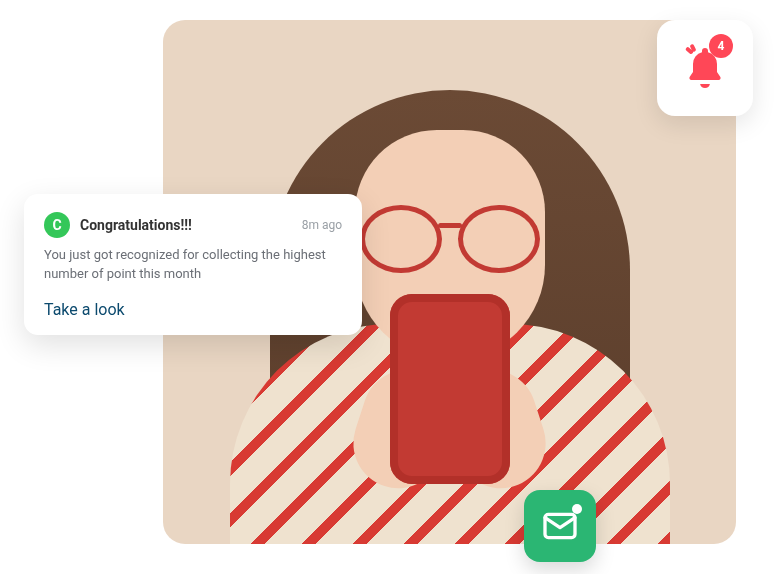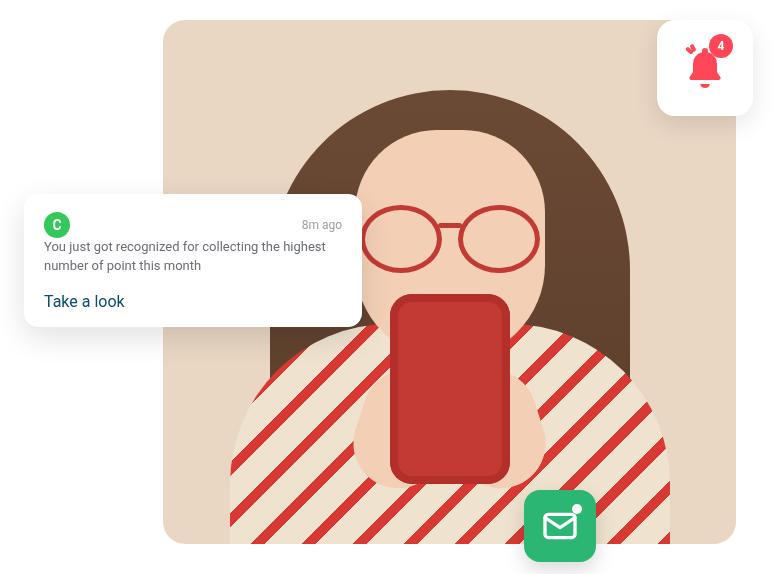--- a/index.html
+++ b/index.html
@@ -23,21 +23,21 @@
   .bell-card{position:absolute;right:24px;top:20px;width:96px;height:96px;border-radius:18px;background:#fff;box-shadow:0 8px 24px rgba(0,0,0,.10);display:flex;align-items:center;justify-content:center}
   .bell-badge{position:absolute;top:14px;right:20px;width:24px;height:24px;border-radius:50%;background:#ff4757;color:#fff;font-size:12px;font-weight:700;display:flex;align-items:center;justify-content:center}
 
   
   .msg-card{position:absolute;left:24px;top:194px;width:338px;background:#fff;border-radius:14px;box-shadow:0 10px 30px rgba(0,0,0,.12);padding:18px 20px 16px 20px;box-sizing:border-box}
   .msg-head{display:flex;align-items:center;gap:10px}
   .avatar{width:26px;height:26px;border-radius:50%;background:#34c759;color:#fff;font-weight:700;display:flex;align-items:center;justify-content:center;font-size:14px}
   .title{font-weight:700;color:#333;font-size:14px}
   .time{margin-left:auto;color:#9aa0a6;font-size:12px}
   .greet{margin-top:12px;font-weight:800;color:#1d1d1f;font-size:18px}
-  .body{color:#6b6f76;font-size:13px;line-height:1.45}
+  .body{margin-top:8px;color:#6b6f76;font-size:13px;line-height:1.45}
   .cta{margin-top:16px;color:#0c4a6e;font-size:16px}
 
   
   .mail-tile{position:absolute;left:524px;bottom:12px;width:72px;height:72px;border-radius:16px;background:#2bb673;box-shadow:0 8px 20px rgba(0,0,0,.15);display:flex;align-items:center;justify-content:center}
   .mail-dot{position:absolute;top:14px;right:14px;width:10px;height:10px;border-radius:50%;background:#fff}
 </style>
 </head>
 <body>
 
 <div class="stage">
@@ -66,20 +66,21 @@
     <div class="bell-badge">
       <span>4</span>
     </div>
   </div>
 
   <div class="msg-card">
     <div class="msg-head">
       <div class="avatar">
         <span>C</span>
       </div>
+      <span class="title">Congratulations!!!</span>
       <span class="time">8m ago</span>
     </div>
     <div class="body">You just got recognized for collecting the highest number of point this month</div>
     <div class="cta">Take a look</div>
   </div>
 
   <div class="mail-tile">
     <svg width="40" height="40" viewBox="0 0 24 24">
       <rect x="3" y="5" width="18" height="14" rx="2" fill="none" stroke="#fff" stroke-width="2"></rect>
       <path d="M3 7l9 6 9-6" fill="none" stroke="#fff" stroke-width="2" stroke-linecap="round" stroke-linejoin="round"></path>

